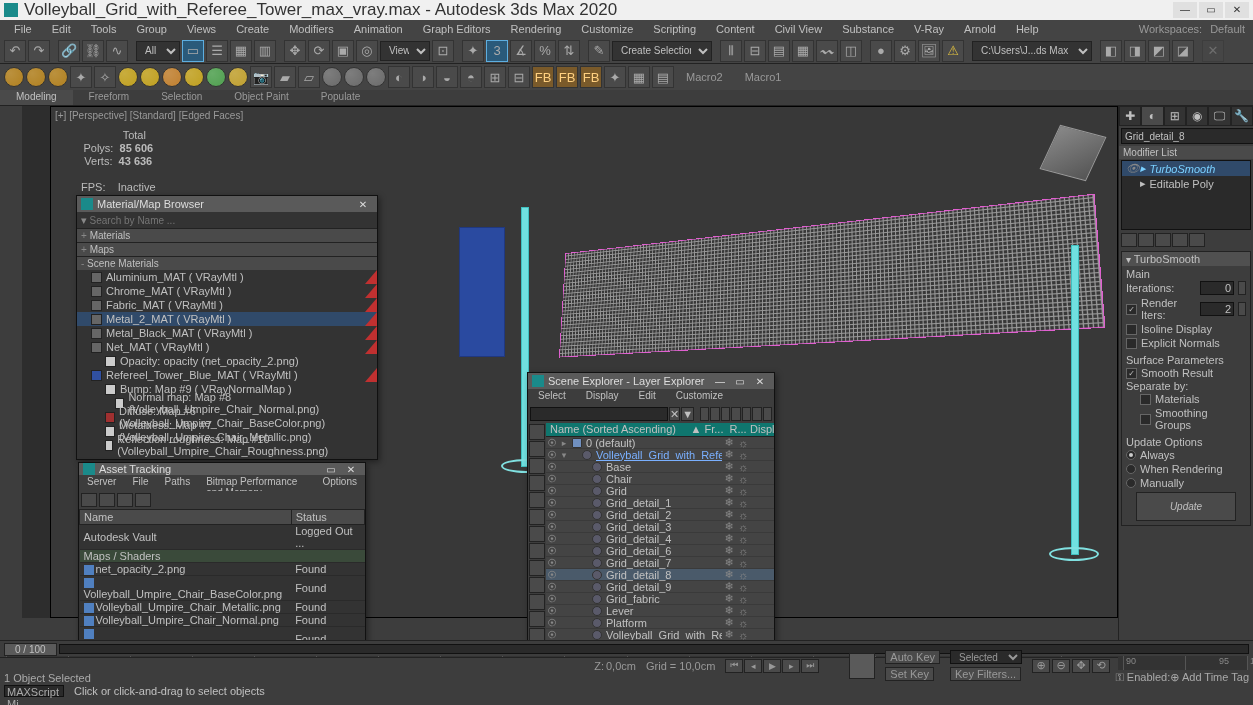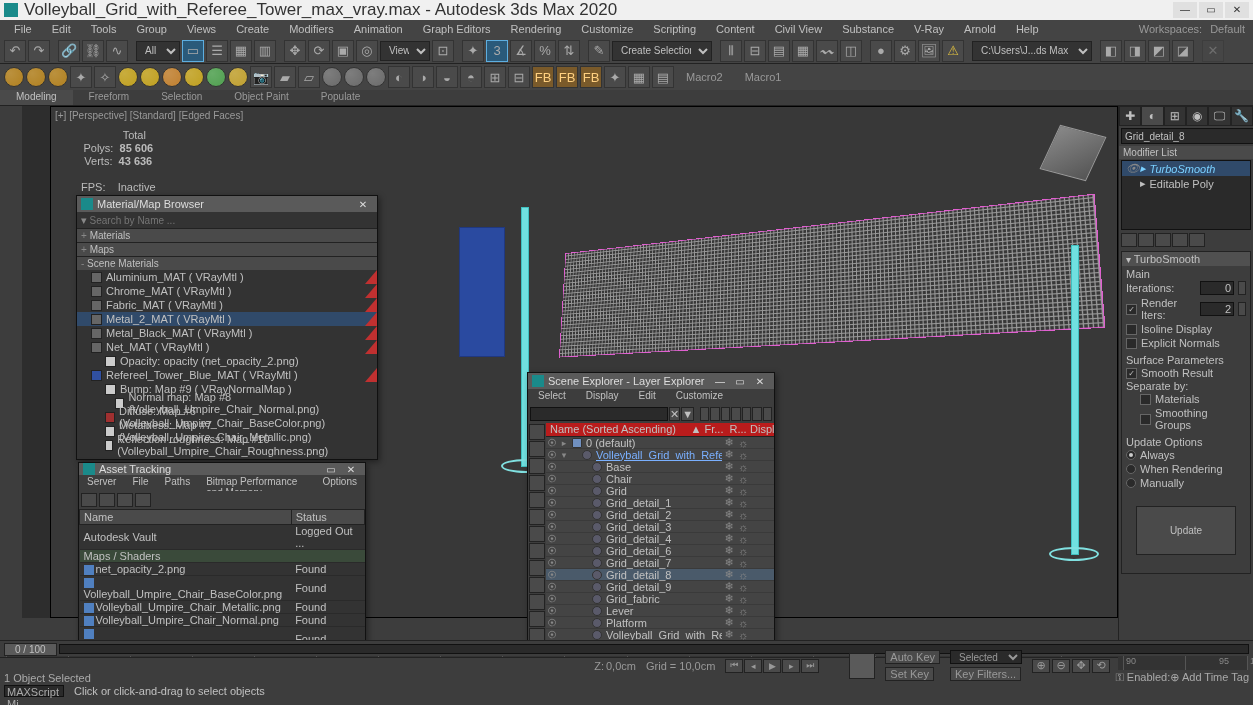--- a/index.html
+++ b/index.html
@@ -77,21 +77,21 @@
 .rollout { border:1px solid #222; margin:2px; }
 .rhdr { background:#505050; padding:1px 4px; font-size:10px; cursor:pointer; }
 .rbody { padding:2px 4px; font-size:10px; }
 .rl { display:flex; align-items:center; gap:4px; padding:1px 0; }
 .rl label { flex:1; }
 .rl .sp { width:34px; height:14px; background:#2a2a2a; border:1px solid #111; color:#c0c0c0; text-align:right; padding:0 2px; }
 .rl .spbtn { width:8px; height:14px; background:#4a4a4a; border:1px solid #222; }
 .chk { width:11px; height:11px; border:1px solid #666; background:#2a2a2a; display:inline-flex; align-items:center; justify-content:center; font-size:8px; }
 .rad { width:10px; height:10px; border:1px solid #666; border-radius:50%; background:#2a2a2a; display:inline-flex; align-items:center; justify-content:center; }
 .rad.on::after { content:''; width:4px; height:4px; background:#ccc; border-radius:50%; }
-.btnw { background:#4a4a4a; border:1px solid #222; padding:18px 0; text-align:center; cursor:pointer; margin:16px 10px; font-size:10px; }
+.btnw { background:#4a4a4a; border:1px solid #222; padding:8px 0; text-align:center; cursor:pointer; margin:2px 10px; font-size:10px;font-style:italic; }
 
 
 .panel { position:absolute; background:#3d3d3d; border:1px solid #111; box-shadow:2px 2px 6px #0006; display:flex; flex-direction:column; }
 .panel .phdr { background:#5a5a5a; height:16px; display:flex; align-items:center; padding:0 4px; color:#ddd; font-size:10px; cursor:move; }
 .panel .phdr .pico { width:12px; height:12px; background:#1a8a8a; margin-right:4px; }
 .panel .phdr .spacer { flex:1; }
 .panel .phdr .pbtn { width:20px; text-align:center; cursor:pointer; color:#ddd; font-size:10px; }
 
 
 .matb { left:76px; top:195px; width:302px; height:265px; }
@@ -127,21 +127,21 @@
 .scene { left:527px; top:372px; width:248px; height:320px; }
 .scene .smenus { display:flex; height:16px; gap:0; }
 .scene .smenus .sm { padding:1px 10px; font-size:10px; cursor:pointer; }
 .scene .sfilter { display:flex; gap:1px; padding:2px; background:#3d3d3d; height:18px; align-items:center; }
 .scene .sfilter input { flex:1; background:#2a2a2a; border:1px solid #111; height:14px; color:#c0c0c0; font-size:10px; padding:0 2px; }
 .scene .sfilter .fb { width:14px; height:14px; background:#4a4a4a; border:1px solid #222; cursor:pointer; }
 .scene .sbody { flex:1; display:flex; overflow:hidden; }
 .scene .svtb { width:18px; background:#3d3d3d; display:flex; flex-direction:column; gap:1px; padding:1px; }
 .scene .svtb .vb { width:16px; height:16px; background:#4a4a4a; border:1px solid #222; cursor:pointer; }
 .scene .slist { flex:1; background:#444; overflow:hidden; }
-.scene .shdr { display:flex; background:#b91c1c; height:14px; font-size:10px; border-bottom:1px solid #222; }
+.scene .shdr { display:flex; background:#0f766e; height:14px; font-size:10px; border-bottom:1px solid #222; }
 .scene .shdr .c1 { flex:1; padding:0 4px; }
 .scene .shdr .c2 { width:24px; text-align:center; }
 .scene .srow { display:flex; align-items:center; height:12px; font-size:10px; cursor:pointer; border-bottom:1px solid #3a3a3a; }
 .scene .srow.sel { background:#4a5a6a; }
 .scene .srow .eye { width:12px; text-align:center; color:#888; font-size:9px; }
 .scene .srow .flake { width:12px; text-align:center; color:#888; font-size:9px; }
 .scene .srow .ico { width:10px; height:10px; background:#5a5a6a; border:1px solid #333; border-radius:50%; margin:0 2px; }
 .scene .srow .ico.layer { background:#7090c0; border-radius:1px; }
 .scene .srow .nm { flex:1; padding-left:2px; white-space:nowrap; overflow:hidden; }
 .scene .srow .r1 { width:14px; text-align:center; color:#888; }

